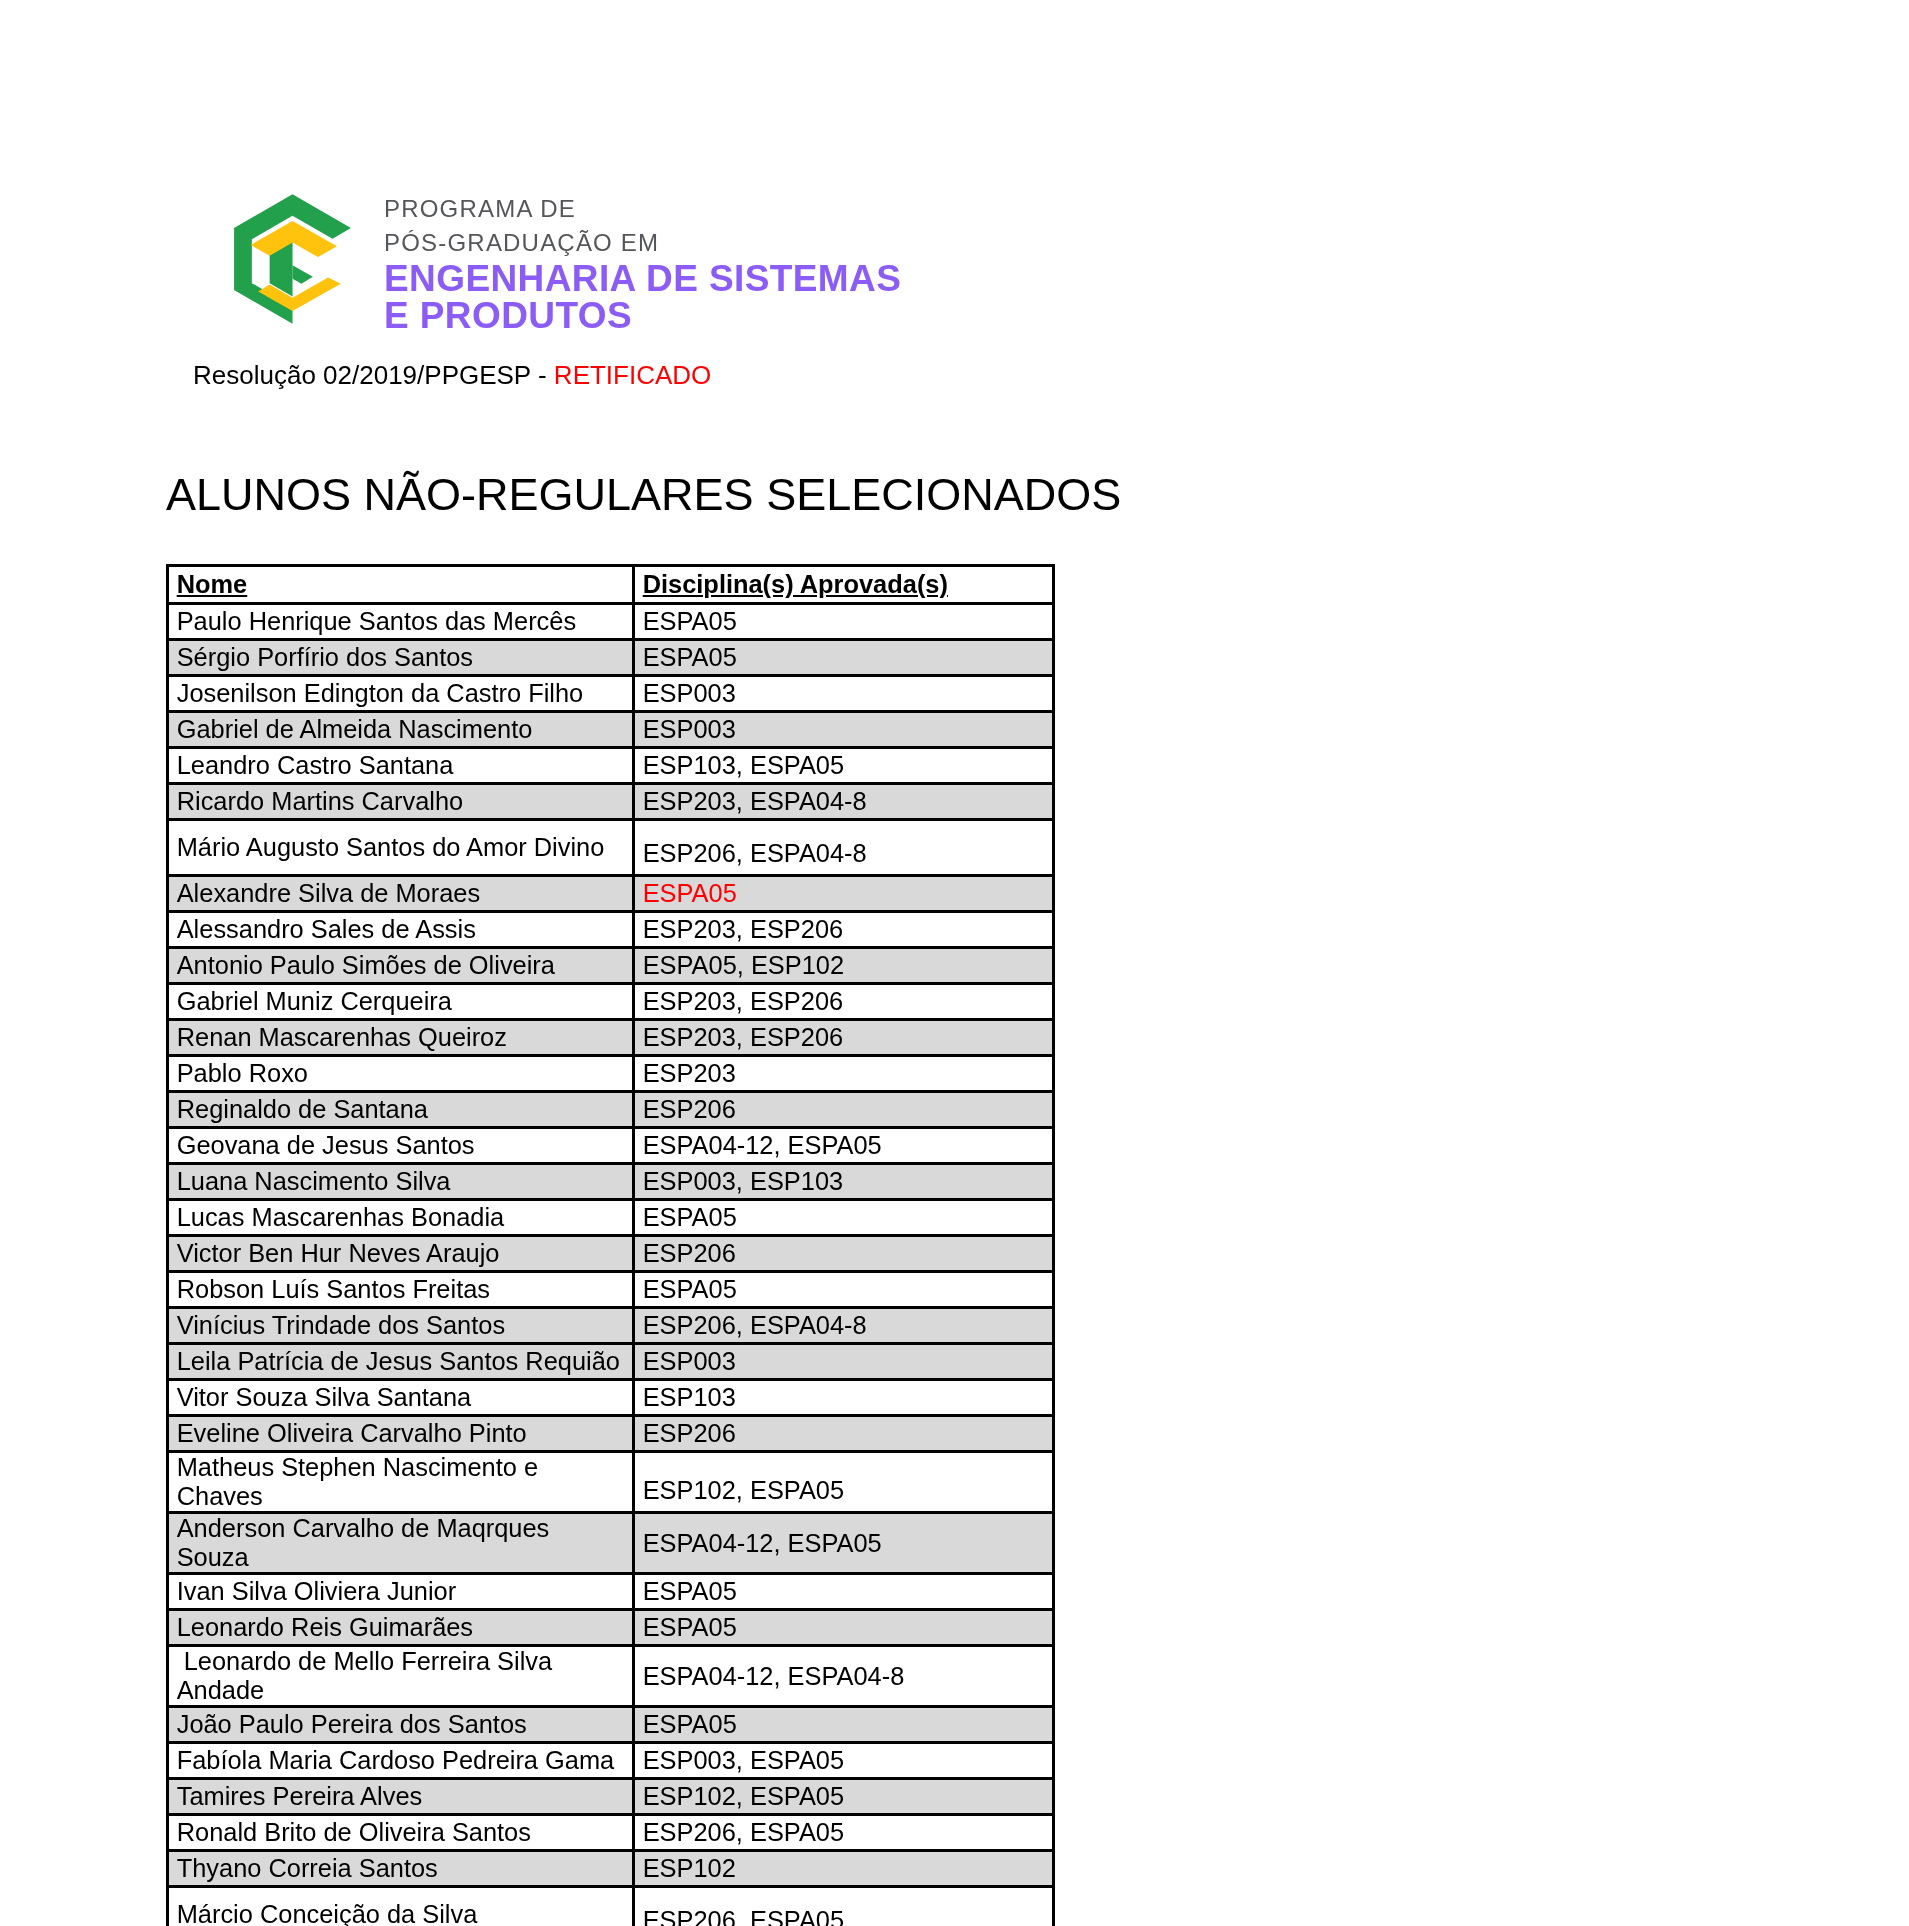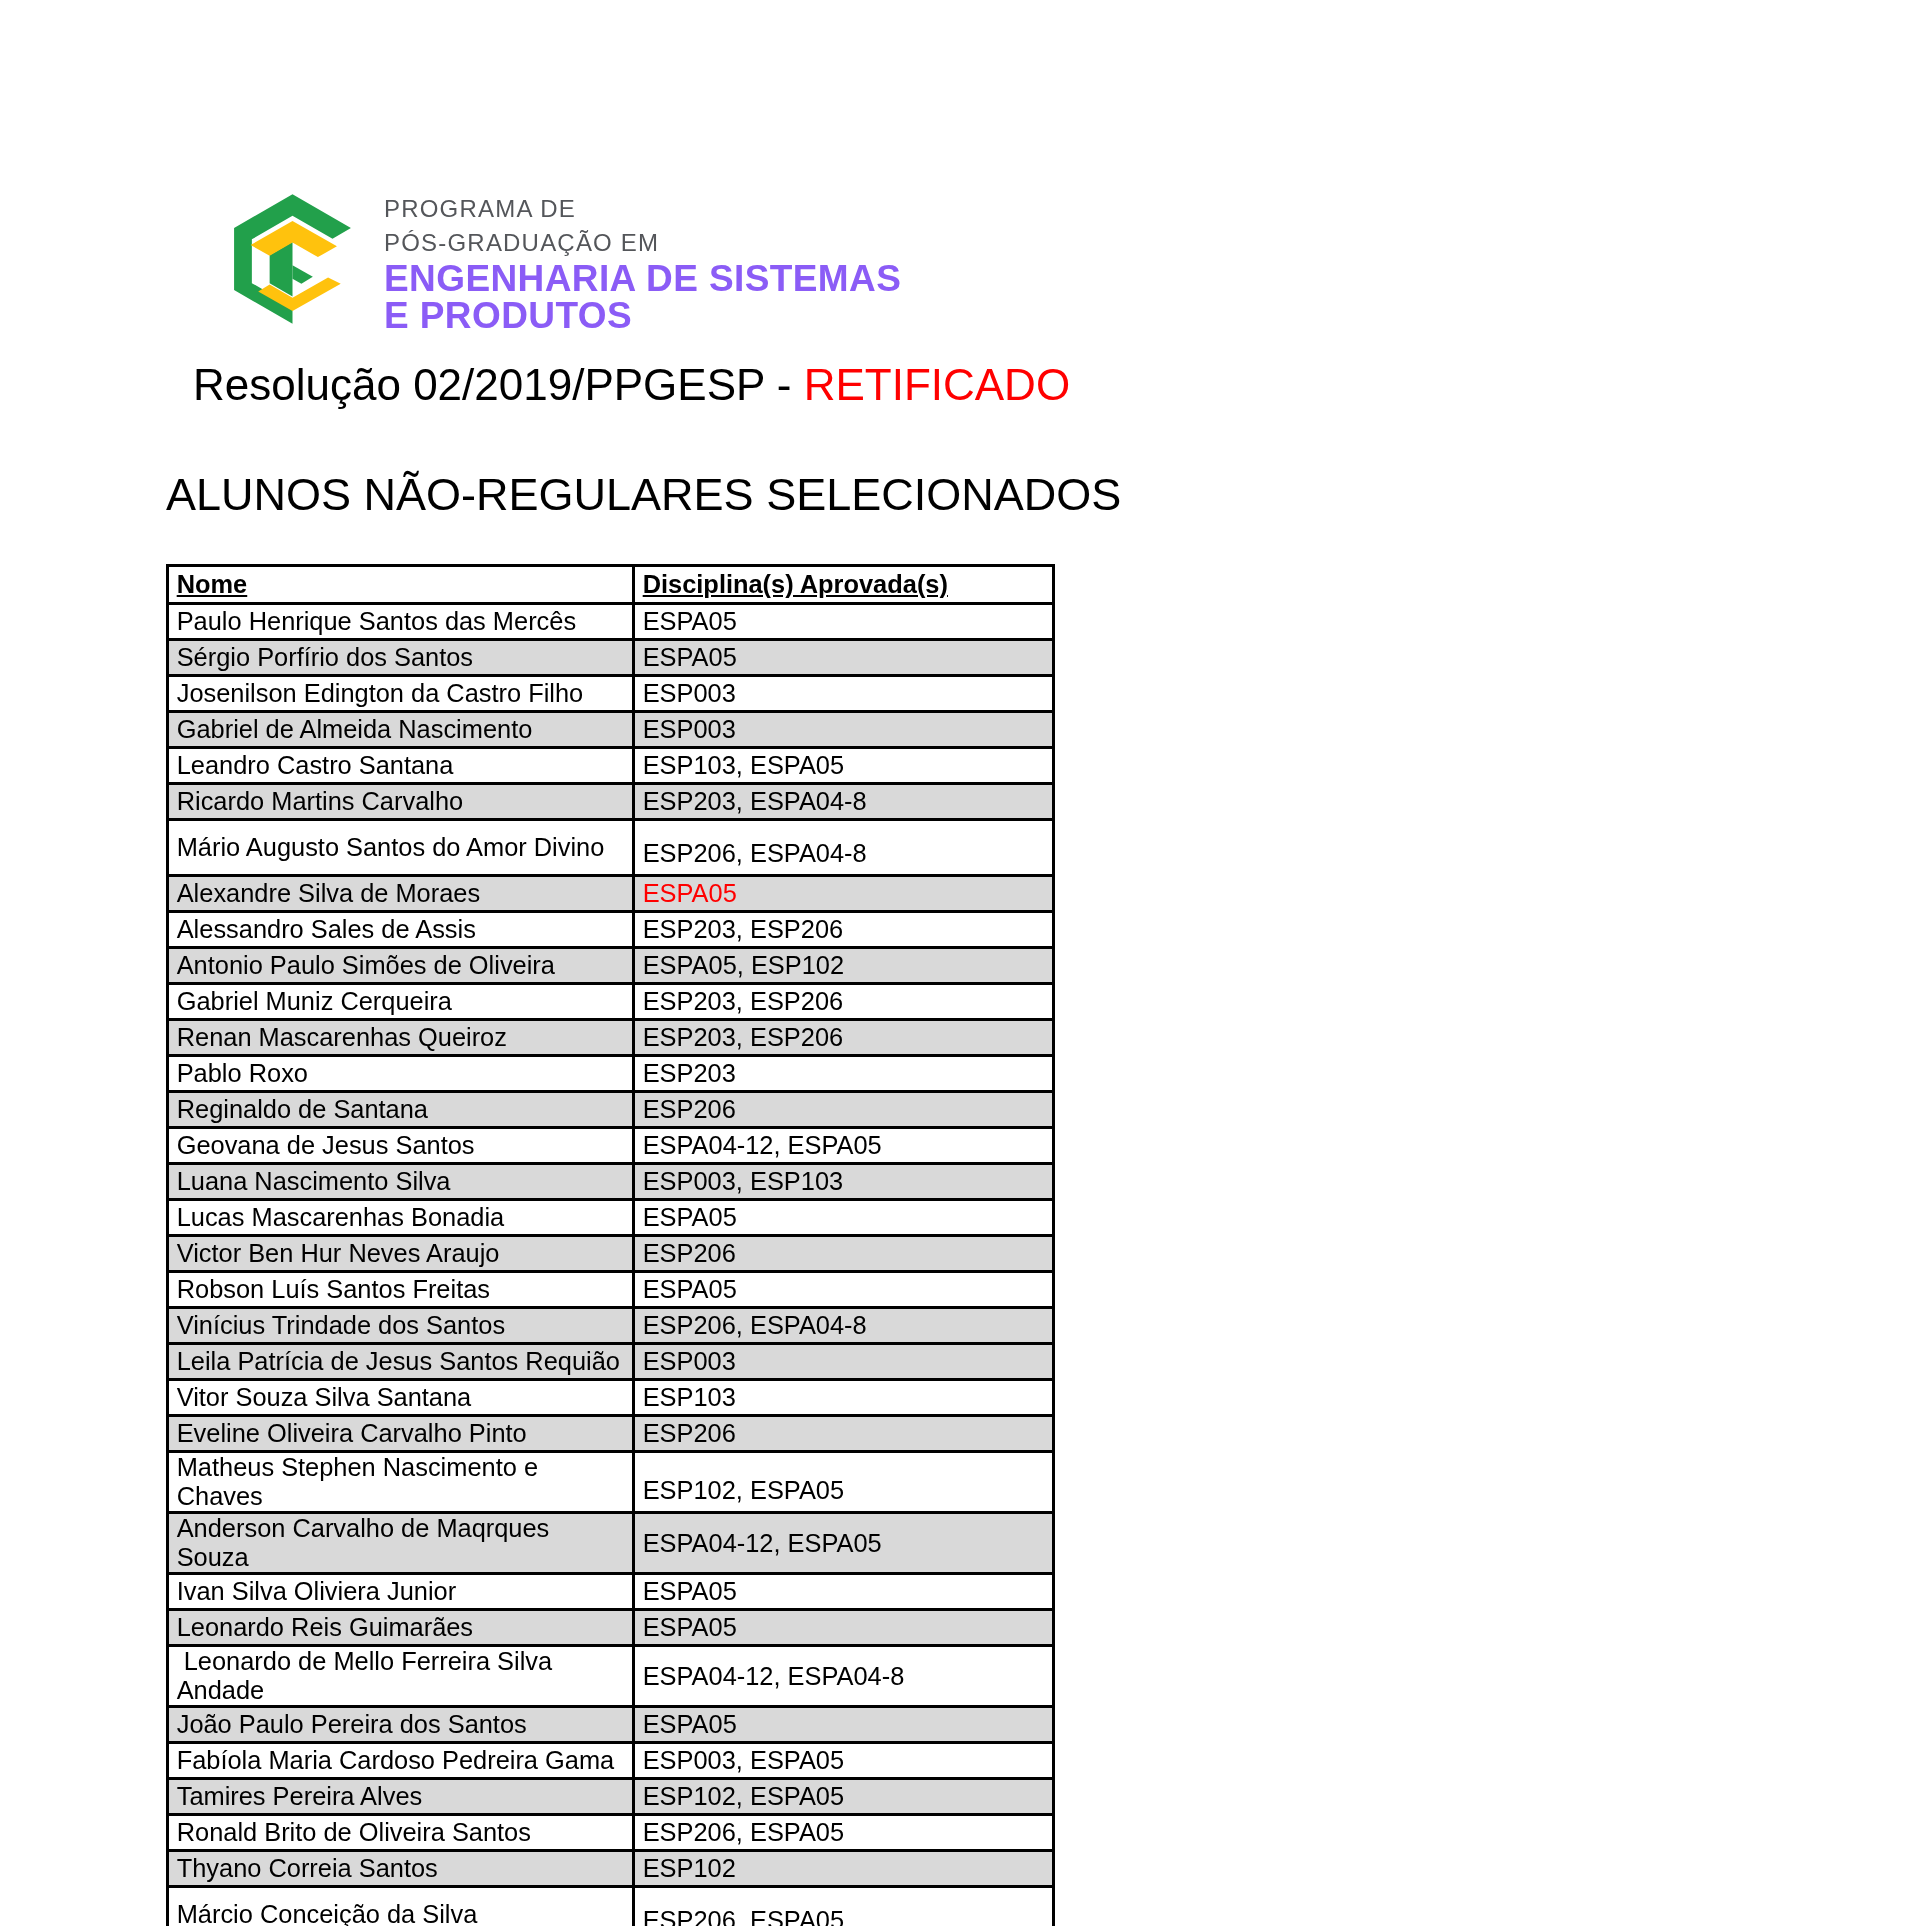--- a/index.html
+++ b/index.html
@@ -17,21 +17,21 @@
   .logo-mark{width:127px;height:140px;flex:0 0 auto;}
   .logo-text{margin-left:28px;margin-top:3px;}
   .logo-line-light{
     font-size:24px;line-height:34px;letter-spacing:1.2px;
     color:var(--logo-text-gray,#54565A);white-space:nowrap;
   }
   .logo-line-bold{
     font-size:37px;line-height:37px;font-weight:bold;letter-spacing:0.4px;
     color:#8b5cf6;white-space:nowrap;
   }
-  .resolution{position:absolute;left:193px;top:360px;font-size:44px;white-space:nowrap;}
+  .resolution{position:absolute;left:193px;top:360px;font-size:26px;white-space:nowrap;}
   .resolution .highlight{color:var(--highlight-red,#ff0000);}
   
   .doc-title{position:absolute;left:166px;top:469px;font-size:45px;white-space:nowrap;}
   
   .table-wrap{position:absolute;left:166px;top:564px;}
   table.students{border-collapse:collapse;table-layout:fixed;width:886px;}
   table.students th,
   table.students td{
     border:3.1px solid #000000;
     padding:0 3.9px 0 7.7px;

